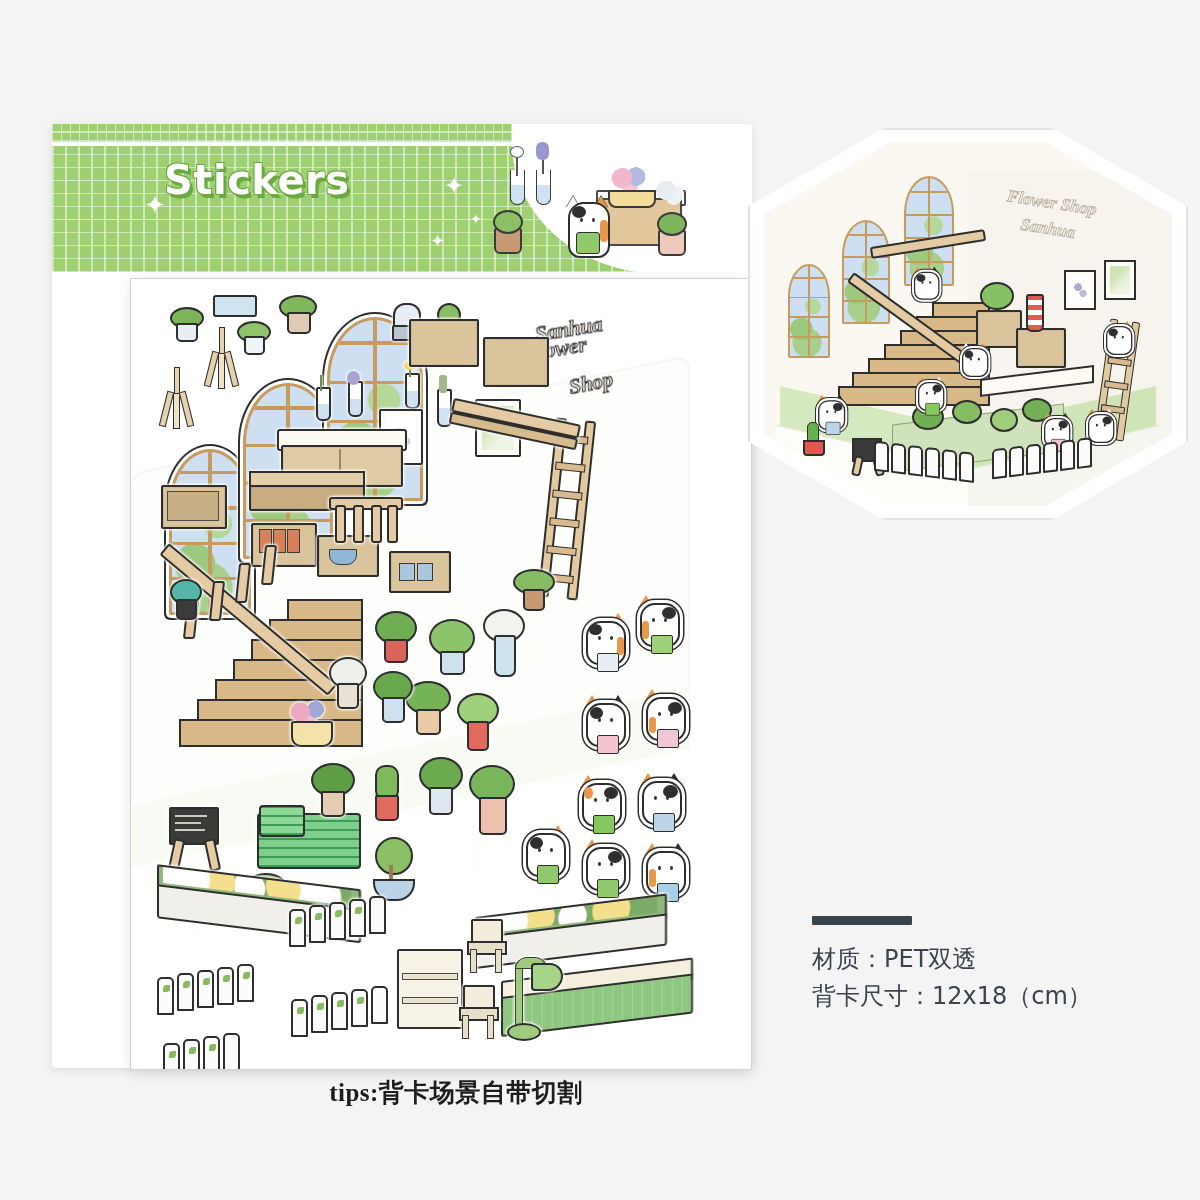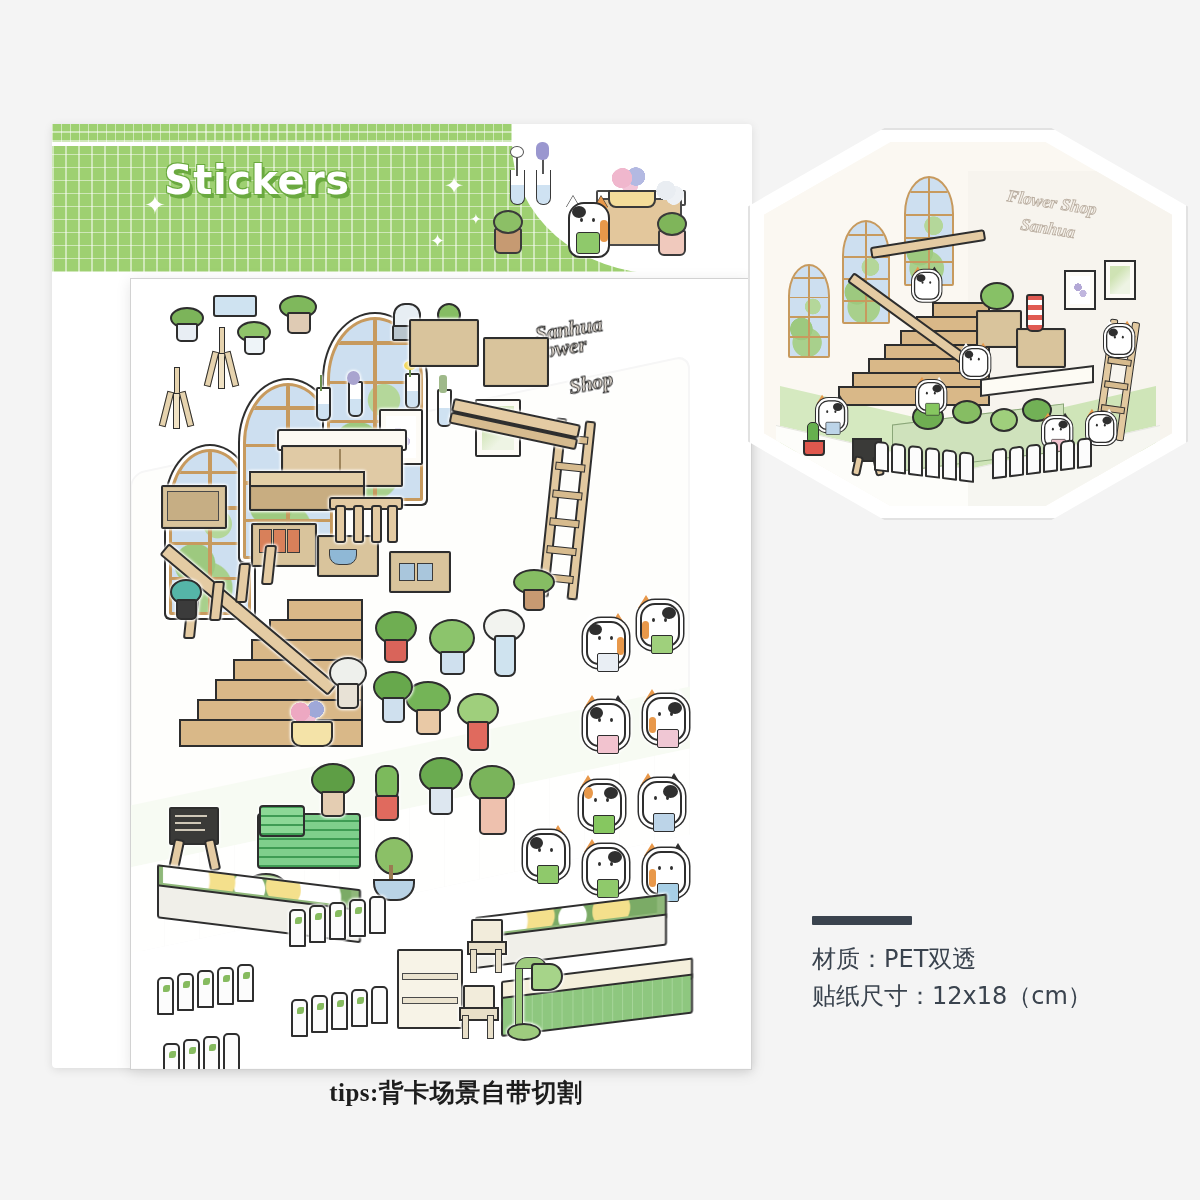--- a/index.html
+++ b/index.html
@@ -856,18 +856,18 @@
       </div>
     </div>
   </div>
 
   <div class="tips">tips:背卡场景自带切割</div>
 
   <div class="info">
     <div class="rule"></div>
     <div class="specs">
       <div>材质：PET双透</div>
-      <div>贴纸尺寸：12x18（cm）</div>
+      <div>背卡尺寸：12x18（cm）</div>
     </div>
   </div>
 
 
 </div>
 
 </body></html>

